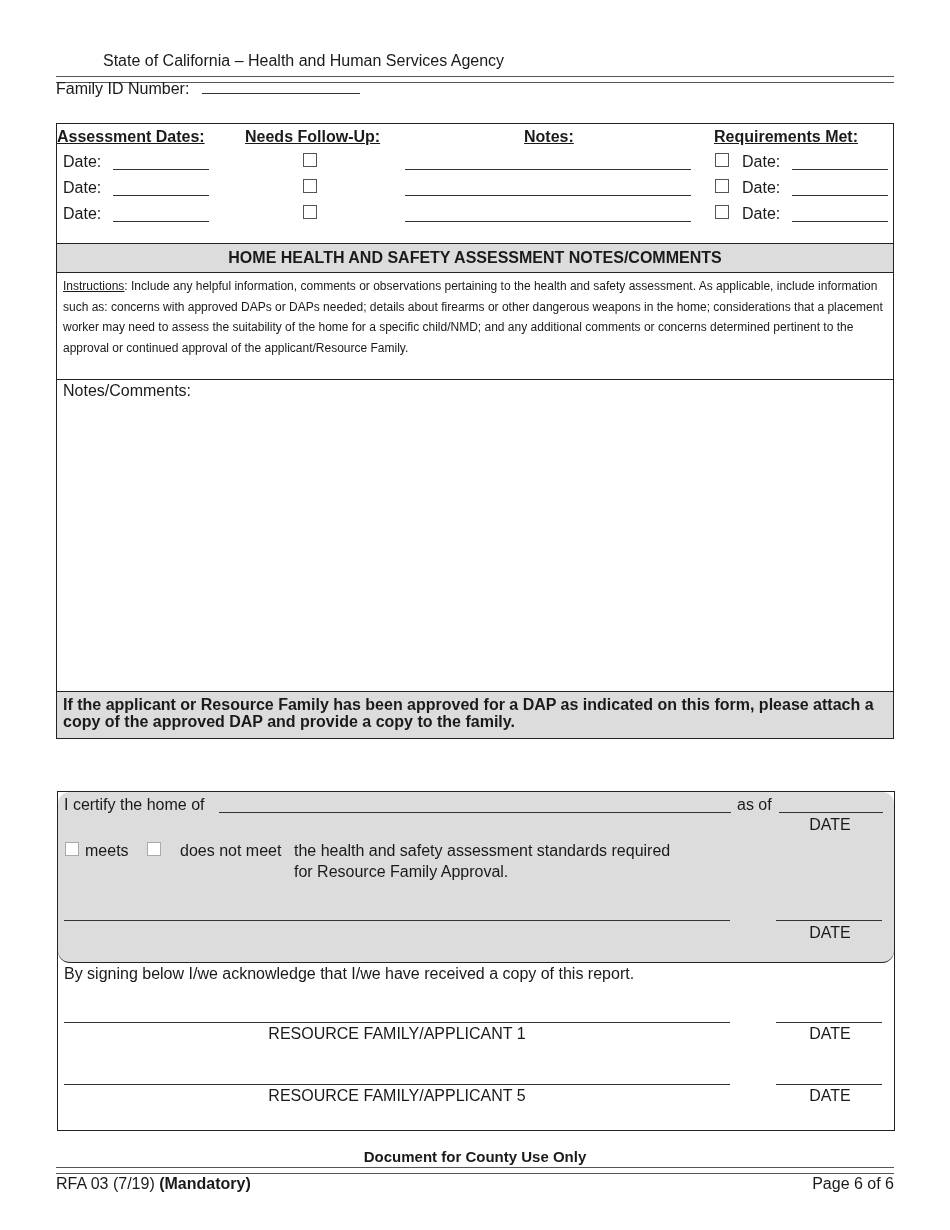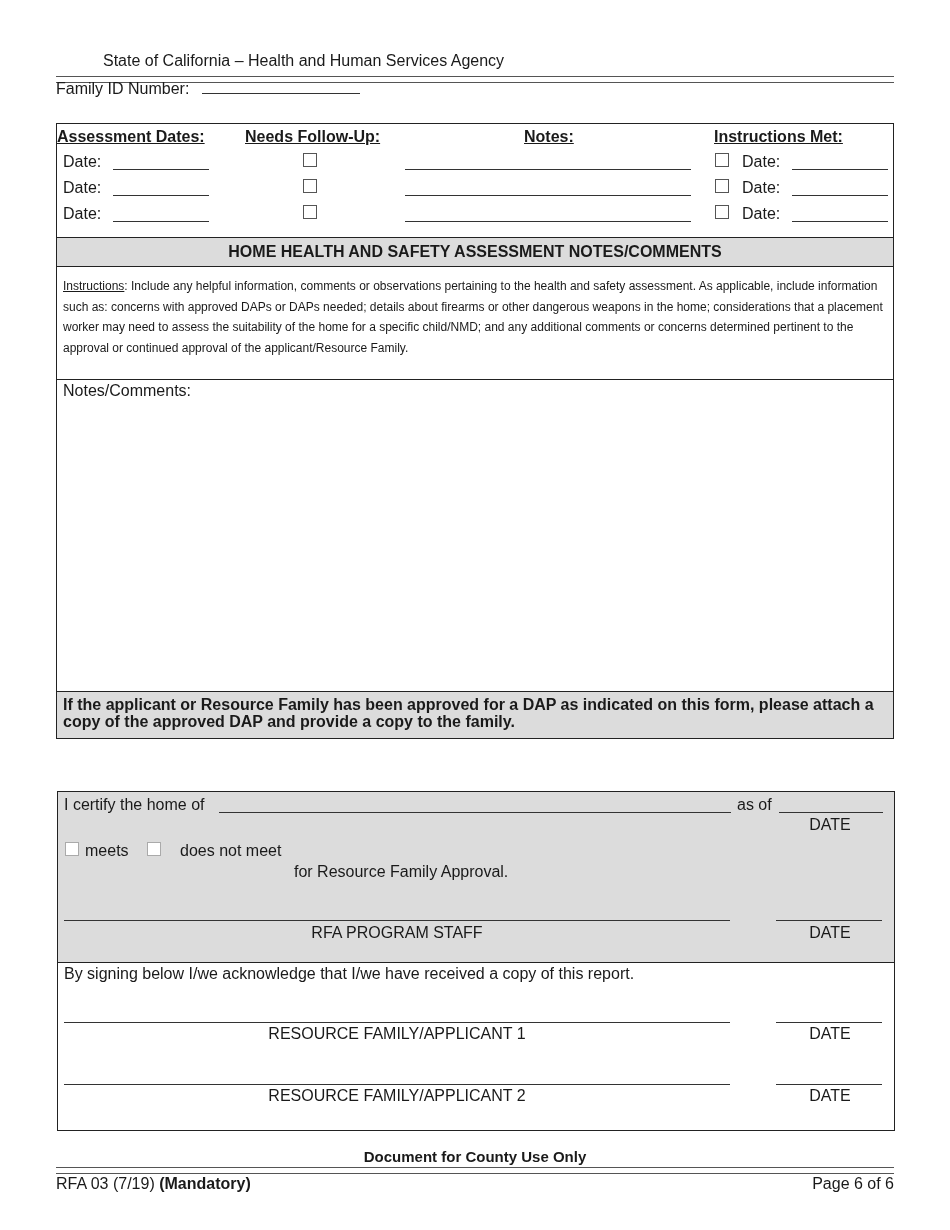--- a/index.html
+++ b/index.html
@@ -8,28 +8,28 @@
   .header-row { left: 56px; right: 60px; top: 52px; height: 22px; display: flex; justify-content: space-between; font-size: 16px; margin-left: 47px; }
   .dbl-rule { left: 56px; right: 56px; height: 5px; border-top: 1.5px solid #555; border-bottom: 1.5px solid #555; }
   .fid { left: 56px; top: 79px; font-size: 16px; }
   .uline { display: inline-block; border-bottom: 1px solid #333; height: 14px; vertical-align: baseline; }
   .box { border: 1.5px solid #222; box-sizing: border-box; }
   .t1 { left: 56px; top: 123px; width: 838px; height: 616px; }
   .colh { font-weight: bold; text-decoration: underline; font-size: 16px; position: absolute; top: 4px; }
   .rowtxt { position: absolute; font-size: 16px; }
   .cbox { position: absolute; width: 14px; height: 14px; border: 1px solid #555; background: #fff; box-sizing: border-box; }
   .gray { background: #dcdcdc; }
-  .sect-title { position: absolute; left: 0; right: 0; top: 113px; height: 30px; border-top: 1.5px solid #222; border-bottom: 1.5px solid #222; text-align: center; font-weight: bold; line-height: 28px; font-size: 16px; box-sizing: border-box; }
+  .sect-title { position: absolute; left: 0; right: 0; top: 119px; height: 30px; border-top: 1.5px solid #222; border-bottom: 1.5px solid #222; text-align: center; font-weight: bold; line-height: 28px; font-size: 16px; box-sizing: border-box; }
   .instr { position: absolute; left: 6px; right: 6px; top: 152px; line-height: 20.5px; font-size: 12px; }
   .instr u { text-decoration: underline; }
   .notes-lbl { position: absolute; left: 6px; top: 258px; font-size: 16px; }
   .notes-div { position: absolute; left: 0; right: 0; top: 255px; border-top: 1.5px solid #222; }
   .dap { position: absolute; left: 0; right: 0; top: 567px; bottom: 0; border-top: 1.5px solid #222; padding: 4px 6px; font-weight: bold; line-height: 17px; font-size: 16px; }
   .t2 { left: 57px; top: 791px; width: 838px; height: 340px; }
-  .cert-area { position: absolute; left: 0; right: 0; top: 0; height: 170px; border-bottom: 1.5px solid #222; }
+  .cert-area { position: absolute; left: 0; right: 0; top: 0; height: 170px; border-bottom: 1.5px solid #222; border-radius: 12px; }
   .lbl-c { position: absolute; text-align: center; font-size: 16px; }
   .footer-center { left: 0; right: 0; top: 1148px; text-align: center; font-weight: bold; font-size: 15px; }
   .footer-row { left: 56px; right: 56px; top: 1175px; display: flex; justify-content: space-between; font-size: 16px; }
 </style>
 </head>
 <body>
 
 <div class="abs header-row">
   <span>State of California – Health and Human Services Agency</span>
 </div>
@@ -37,21 +37,21 @@
 
 <div class="abs fid">
   <span>Family ID Number:</span>
   <span class="uline" style="width:158px;margin-left:8px;"></span>
 </div>
 
 <div class="abs box t1">
   <span class="colh" style="left:0;">Assessment Dates:</span>
   <span class="colh" style="left:188px;">Needs Follow-Up:</span>
   <span class="colh" style="left:467px;">Notes:</span>
-  <span class="colh" style="left:657px;">Instructions Met:</span>
+  <span class="colh" style="left:657px;">Requirements Met:</span>
 
   <span class="rowtxt" style="left:6px;top:29px;">Date:</span>
   <span class="abs uline" style="left:56px;top:31px;width:96px;"></span>
   <span class="cbox" style="left:246px;top:29px;"></span>
   <span class="abs uline" style="left:348px;top:31px;width:286px;"></span>
   <span class="cbox" style="left:658px;top:29px;"></span>
   <span class="rowtxt" style="left:685px;top:29px;">Date:</span>
   <span class="abs uline" style="left:735px;top:31px;width:96px;"></span>
 
   <span class="rowtxt" style="left:6px;top:55px;">Date:</span>
@@ -86,38 +86,38 @@
     <span class="rowtxt" style="left:6px;top:4px;">I certify the home of</span>
     <span class="abs uline" style="left:161px;top:6px;width:512px;"></span>
     <span class="rowtxt" style="left:679px;top:4px;">as of</span>
     <span class="abs uline" style="left:721px;top:6px;width:104px;"></span>
     <span class="lbl-c" style="left:730px;width:84px;top:24px;">DATE</span>
 
     <span class="cbox" style="left:7px;top:50px;border-color:#aaa;"></span>
     <span class="rowtxt" style="left:27px;top:50px;">meets</span>
     <span class="cbox" style="left:89px;top:50px;border-color:#aaa;"></span>
     <span class="rowtxt" style="left:109px;top:50px;margin-left:13px;">does not meet</span>
+    <span class="rowtxt" style="left:236px;top:50px;">the health and safety assessment standards required</span>
     <span class="rowtxt" style="left:236px;top:71px;">for Resource Family Approval.</span>
 
     <span class="abs" style="left:6px;top:128px;width:666px;border-top:1px solid #333;"></span>
     <span class="abs" style="left:718px;top:128px;width:106px;border-top:1px solid #333;"></span>
-    <span class="lbl-c" style="left:6px;width:666px;top:132px;">RFA PROGRAM STAFF</span>
     <span class="lbl-c" style="left:730px;width:84px;top:132px;">DATE</span>
   </div>
 
   <span class="rowtxt" style="left:6px;top:173px;">By signing below I/we acknowledge that I/we have received a copy of this report.</span>
 
   <span class="abs" style="left:6px;top:230px;width:666px;border-top:1px solid #333;"></span>
   <span class="abs" style="left:718px;top:230px;width:106px;border-top:1px solid #333;"></span>
   <span class="lbl-c" style="left:6px;width:666px;top:233px;">RESOURCE FAMILY/APPLICANT 1</span>
   <span class="lbl-c" style="left:730px;width:84px;top:233px;">DATE</span>
 
   <span class="abs" style="left:6px;top:292px;width:666px;border-top:1px solid #333;"></span>
   <span class="abs" style="left:718px;top:292px;width:106px;border-top:1px solid #333;"></span>
-  <span class="lbl-c" style="left:6px;width:666px;top:295px;">RESOURCE FAMILY/APPLICANT 2</span>
+  <span class="lbl-c" style="left:6px;width:666px;top:295px;">RESOURCE FAMILY/APPLICANT 5</span>
   <span class="lbl-c" style="left:730px;width:84px;top:295px;">DATE</span>
 </div>
 
 <div class="abs footer-center">Document for County Use Only</div>
 <div class="abs dbl-rule" style="top:1167px;"></div>
 <div class="abs footer-row">
   <span><span>RFA 03 (7/19)</span> <b>(Mandatory)</b></span>
   <span>Page 6 of 6</span>
 </div>
 

